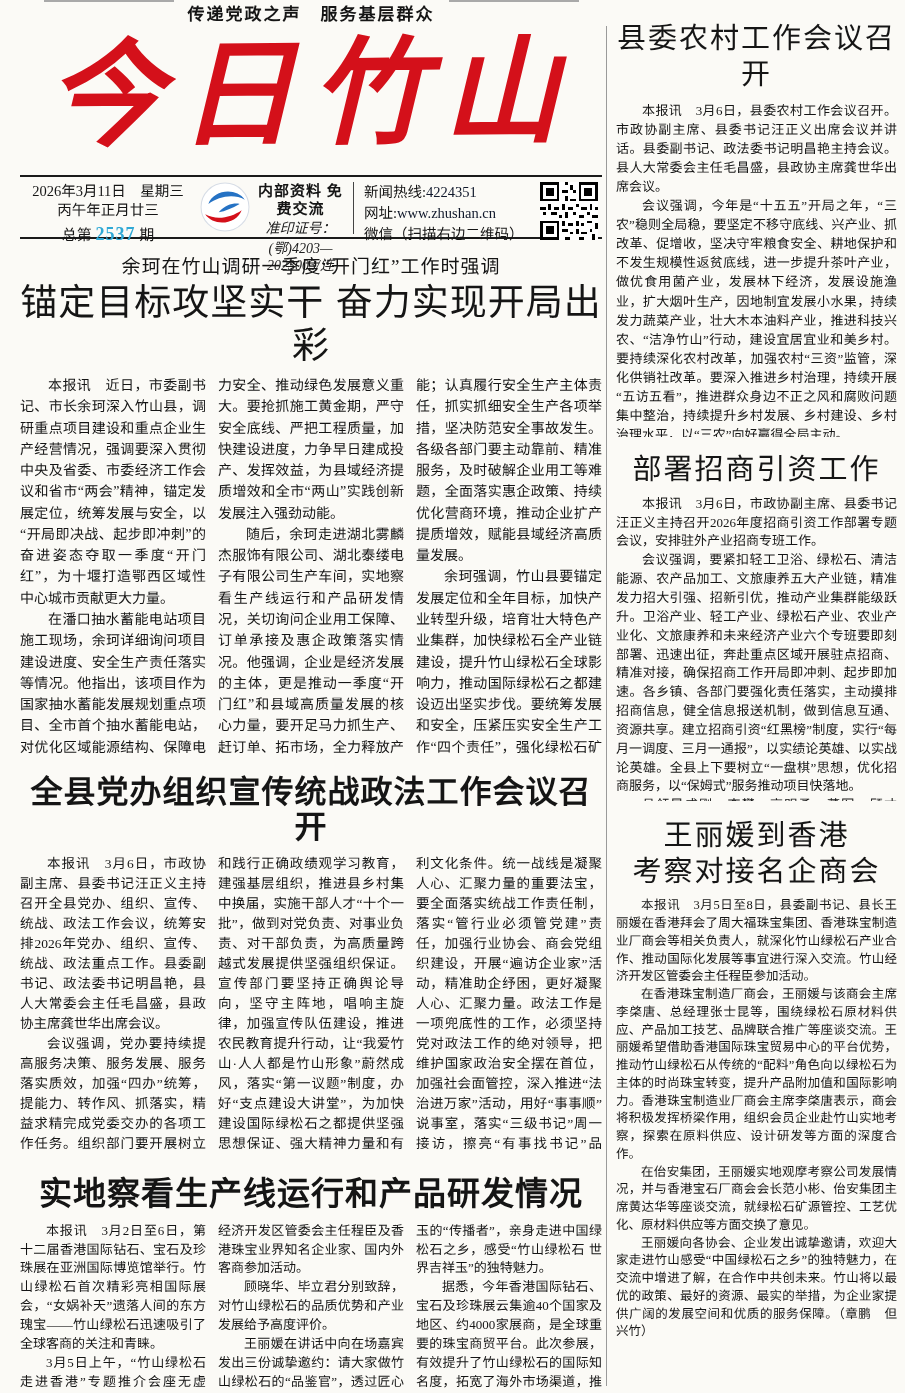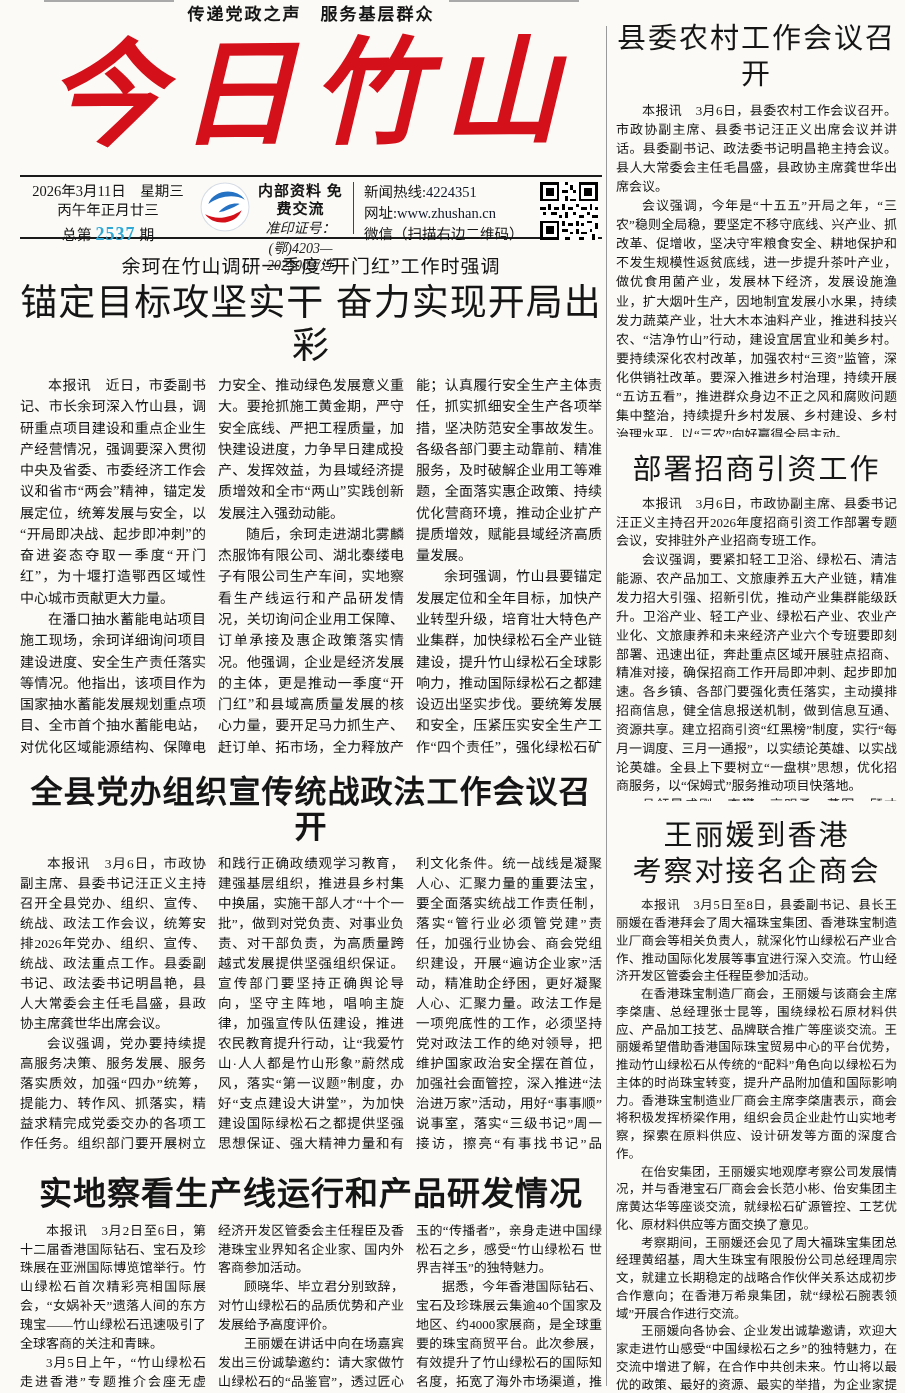--- a/index.html
+++ b/index.html
@@ -198,17 +198,16 @@
 
   <div>
     <h2 class="r-headline rh3">
       <div>王丽媛到香港</div>
       <div>考察对接名企商会</div>
     </h2>
     <div class="news-body r-body rb3">
       <p>本报讯　3月5日至8日，县委副书记、县长王丽媛在香港拜会了周大福珠宝集团、香港珠宝制造业厂商会等相关负责人，就深化竹山绿松石产业合作、推动国际化发展等事宜进行深入交流。竹山经济开发区管委会主任程臣参加活动。</p>
       <p>在香港珠宝制造厂商会，王丽媛与该商会主席李棨唐、总经理张士昆等，围绕绿松石原材料供应、产品加工技艺、品牌联合推广等座谈交流。王丽媛希望借助香港国际珠宝贸易中心的平台优势，推动竹山绿松石从传统的“配料”角色向以绿松石为主体的时尚珠宝转变，提升产品附加值和国际影响力。香港珠宝制造业厂商会主席李棨唐表示，商会将积极发挥桥梁作用，组织会员企业赴竹山实地考察，探索在原料供应、设计研发等方面的深度合作。</p>
       <p>在佁安集团，王丽媛实地观摩考察公司发展情况，并与香港宝石厂商会会长范小彬、佁安集团主席黄达华等座谈交流，就绿松石矿源管控、工艺优化、原材料供应等方面交换了意见。</p>
-      <p>考察期间，王丽媛还会见了周大福珠宝集团总经理黄绍基，周大生珠宝有限股份公司总经理周宗文，就建立长期稳定的战略合作伙伴关系达成初步合作意向；在香港万希泉集团，就“绿松石腕表领域”开展合作进行交流。</p>
       <p>王丽媛向各协会、企业发出诚挚邀请，欢迎大家走进竹山感受“中国绿松石之乡”的独特魅力，在交流中增进了解，在合作中共创未来。竹山将以最优的政策、最好的资源、最实的举措，为企业家提供广阔的发展空间和优质的服务保障。（章鹏　但兴竹）</p>
     </div>
   </div>
 </div>
 
 </body></html>

